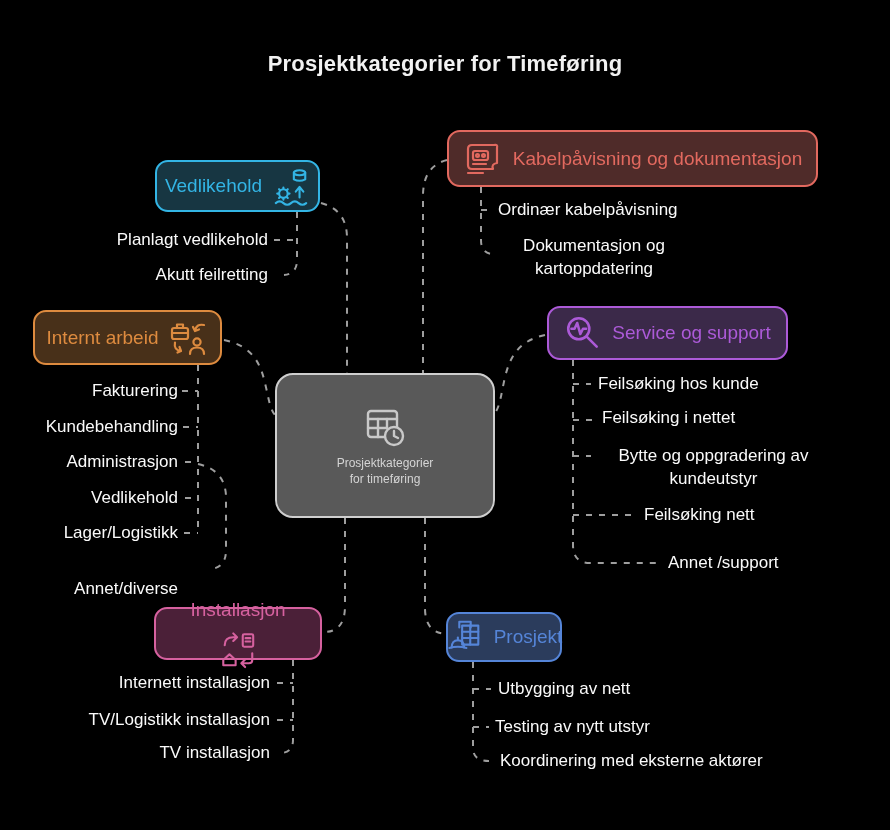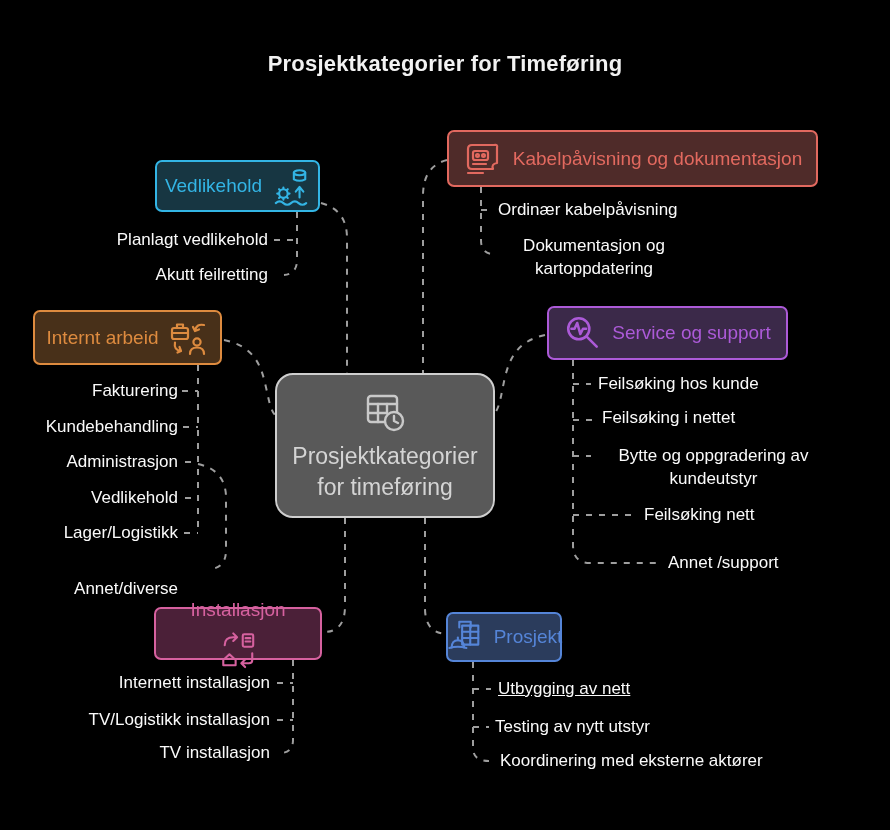--- a/index.html
+++ b/index.html
@@ -4,26 +4,26 @@
 <style>
   html,body{margin:0;padding:0;background:#000;}
   body{width:890px;height:830px;overflow:hidden;font-family:"Liberation Sans","DejaVu Sans",sans-serif;}
   .canvas{position:relative;width:890px;height:830px;background:#000;}
   .title{position:absolute;top:51px;left:0;width:100%;margin:0;text-align:center;
          color:#f2f2f2;font-size:22px;font-weight:700;letter-spacing:.2px;}
   svg.connectors{position:absolute;left:0;top:0;}
   .connectors path{fill:none;stroke:var(--conn,#9e9e9e);stroke-width:2;stroke-dasharray:6 7;}
   .node{position:absolute;display:flex;align-items:center;justify-content:center;gap:10px;
         box-sizing:border-box;padding:0 12px;border:2px solid var(--accent,#888);
-        background:var(--fill,#222);color:var(--accent,#ddd);border-radius:7px;}
+        background:var(--fill,#222);color:var(--accent,#ddd);border-radius:13px;}
   .node .blabel{font-size:19px;white-space:nowrap;}
   .bicon{flex:none;display:block;}
   .central{flex-direction:column;gap:4px;background:#595959;border:2px solid #cfcfcf;
            color:#d6d6d6;border-radius:18px;}
-  .ctext{font-size:23px;line-height:1.32;text-align:center;color:#d4d4d4;}
+  .ctext{font-size:12px;line-height:1.32;text-align:center;color:#d4d4d4;}
   .leaf{position:absolute;color:#fafafa;font-size:17px;font-weight:500;
         white-space:nowrap;line-height:22px;}
   .leaf.wrap{white-space:normal;text-align:center;line-height:23px;}
 </style>
 </head>
 <body>
 
 <div class="canvas">
 
   <h1 class="title">Prosjektkategorier for Timeføring</h1>
@@ -165,17 +165,17 @@
   <div class="leaf" style="left:598px;top:373px;">Feilsøking hos kunde</div>
   <div class="leaf" style="left:602px;top:407px;">Feilsøking i nettet</div>
   <div class="leaf wrap" style="left:596px;top:444px;width:235px;">Bytte og oppgradering av kundeutstyr</div>
   <div class="leaf" style="left:644px;top:504px;">Feilsøking nett</div>
   <div class="leaf" style="left:668px;top:552px;">Annet /support</div>
 
   <div class="leaf" style="right:620px;top:672px;">Internett installasjon</div>
   <div class="leaf" style="right:620px;top:709px;">TV/Logistikk installasjon</div>
   <div class="leaf" style="right:620px;top:742px;">TV installasjon</div>
 
-  <div class="leaf" style="left:498px;top:678px;text-decoration:underline;">Utbygging av nett</div>
+  <div class="leaf" style="left:498px;top:678px;">Utbygging av nett</div>
   <div class="leaf" style="left:495px;top:716px;">Testing av nytt utstyr</div>
   <div class="leaf" style="left:500px;top:750px;">Koordinering med eksterne aktører</div>
 
 </div>
 
 </body></html>

